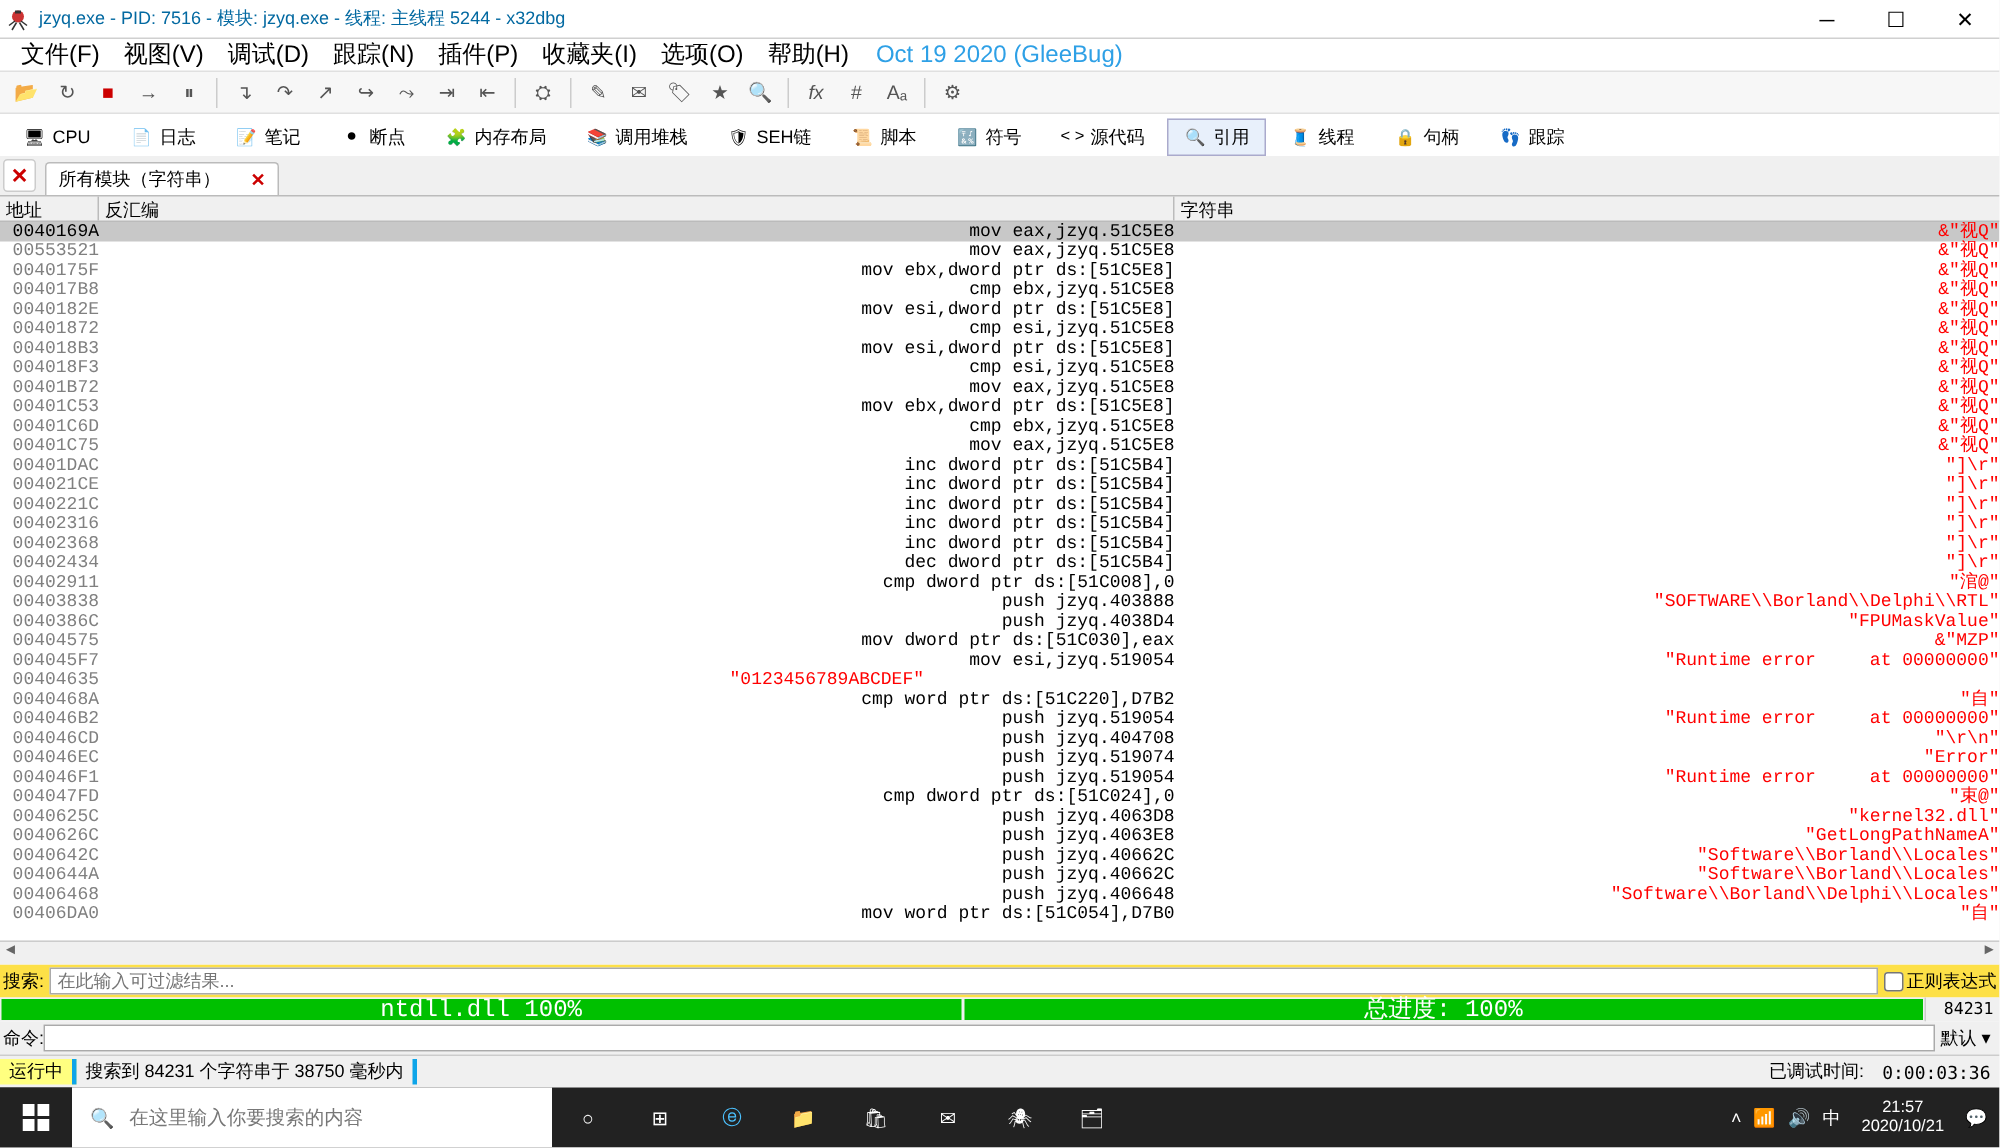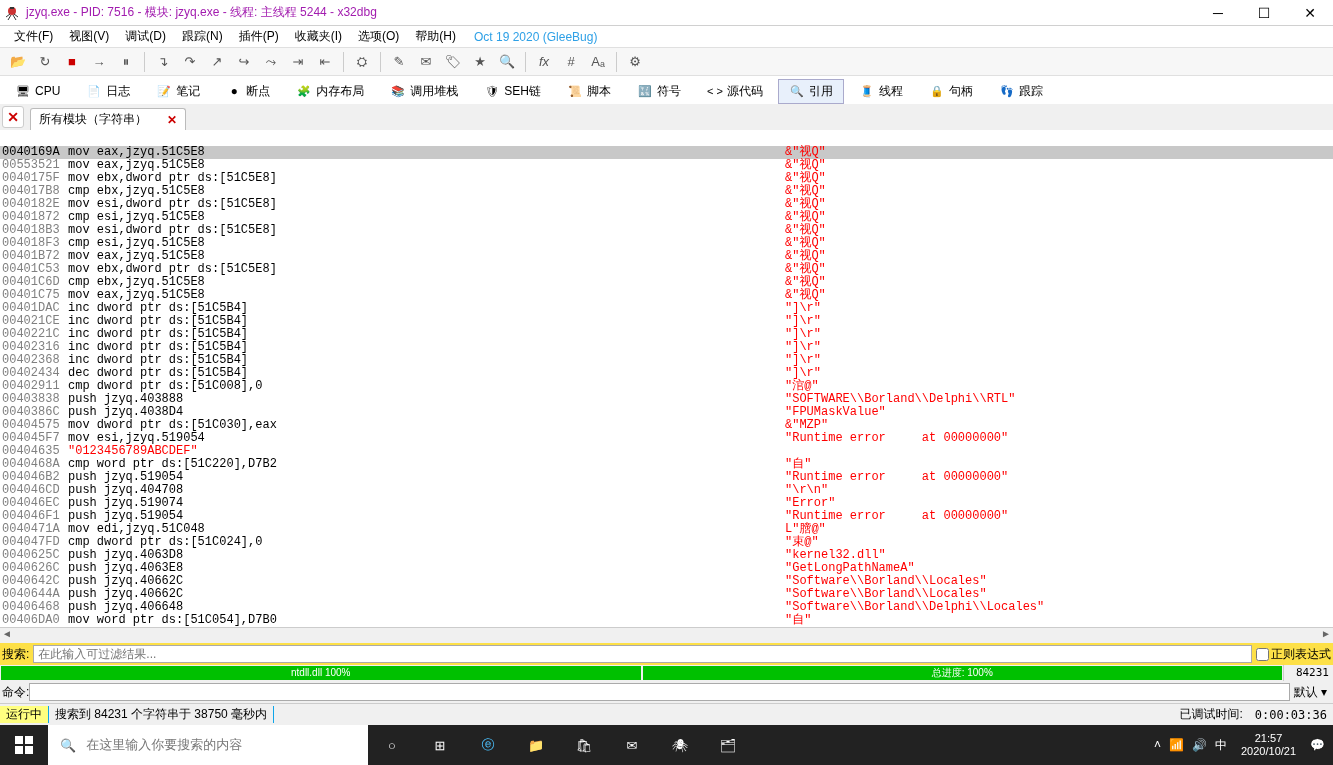--- a/index.html
+++ b/index.html
@@ -1,25 +1,25 @@
 <!DOCTYPE html>
 <html><head>
 <meta charset="utf-8">
 <style>
 * { margin:0; padding:0; box-sizing:border-box; }
 body { font-family:"Microsoft YaHei",Tahoma,Arial,sans-serif; font-size:12px; background:#f0f0f0; overflow:hidden; }
 .window { width:1333px; height:765px; background:#fff; display:flex; flex-direction:column; position:relative; }
 
 .titlebar { height:26px; background:#fff; display:flex; align-items:center; padding:0 0 0 4px; border-bottom:1px solid #d0d0d0; }
 .titlebar .appicon { width:16px; height:16px; margin-right:6px; }
-.titlebar .title { flex:1; font-size:12px; color:#a21caf; white-space:nowrap; }
+.titlebar .title { flex:1; font-size:12px; color:#0369a1; white-space:nowrap; }
 .winbtns { display:flex; align-items:stretch; height:100%;}
 .winbtn { width:46px; display:flex; align-items:center; justify-content:center; font-size:14px; color:#000; cursor:pointer; }
 
-.menubar { height:22px; background:#fff; display:flex; align-items:center; padding:0 6px; font-size:12px; border-bottom:1px solid #e0e0e0;text-align:center;}
+.menubar { height:22px; background:#fff; display:flex; align-items:center; padding:0 6px; font-size:16px; border-bottom:1px solid #e0e0e0;text-align:center;}
 .menubar .menuitem { padding:2px 8px; cursor:default; }
 .menubar .menudate { margin-left:10px; color:#2ea0e6; }
 
 .toolbar1 { height:28px; background:#f7f7f7; display:flex; align-items:center; padding:0 6px; gap:3px; border-bottom:1px solid #e0e0e0; }
 .tb1-sep { width:1px; height:20px; background:#ccc; margin:0 3px;}
 .tb1-btn { width:24px; height:22px; display:flex; align-items:center; justify-content:center; font-size:13px; border:1px solid transparent; border-radius:2px; cursor:pointer; color:#555; }
 
 .maintabs { height:28px; background:#fff; display:flex; align-items:center; padding:2px 4px 0 4px; gap:4px; }
 .mtab { display:flex; align-items:center; padding:3px 10px; font-size:12px; gap:4px; border:1px solid transparent; cursor:pointer; }
 .mtab.active { border:1px solid #aac; background:#e8f0fb; }
@@ -30,47 +30,47 @@
 .subtab { height:22px; display:flex; align-items:center; padding:0 8px; font-size:12px; background:#fff; border:1px solid #bbb; border-bottom:none; border-top-left-radius:3px; border-top-right-radius:3px; gap:16px;}
 .subtab .sclose { color:#c00; font-weight:bold; font-size:12px; margin-left:4px;}
 
 .datapane { flex:1; display:flex; flex-direction:column; background:#fff; min-height:0; }
 .dataheader { height:18px; display:flex; background:#f0f0f0; border-top:1px solid #bbb; border-bottom:1px solid #bbb; font-size:12px; }
 .dh-col { padding:1px 4px; border-right:1px solid #bbb; }
 .dh-addr { width:66px;}
 .dh-dis { flex:1; }
 .dh-str { width:550px; border-right:none;}
 .databody { flex:1; overflow:hidden; font-family:Consolas,"Courier New",monospace; font-size:12px; line-height:13px; position:relative; }
-.databody .rows { position:absolute; top:16px; left:0; right:0; }
+.databody .rows { position:absolute; top:0; left:0; right:0;text-align:right; }
 .drow { display:flex; height:13px; white-space:pre; }
 .drow.selected { background:#c8c8c8; }
 .dc-addr { width:66px; color:#808080; padding-left:2px;}
 .drow.selected .dc-addr { color:#000;}
 .dc-dis { flex:1; color:#000; padding-left:2px;}
 .dc-str { width:550px; color:#ff0000; padding-left:2px;}
 .scroll-h { height:16px; background:#f0f0f0; border-top:1px solid #ccc; position:relative;}
 .scroll-h::before{content:"◄";position:absolute;left:2px;top:0;font-size:10px;color:#666;}
 .scroll-h::after{content:"►";position:absolute;right:2px;top:0;font-size:10px;color:#666;}
 
 .searchrow { height:22px; display:flex; align-items:center; padding:0 2px; background:#fde047; gap:4px;}
 .searchrow .lbl { font-size:12px;}
 .searchrow input[type=text] { flex:1; height:18px; font-size:12px; padding:0 4px; border:1px solid #aaa; color:#999;}
 .searchrow .chk { display:flex; align-items:center; gap:2px; font-size:12px;}
 
 .progrow { height:16px; display:flex; background:#f0f0f0;}
-.progbar { flex:1; height:14px; margin:1px; background:#00c000; color:#fff; font-size:10px; text-align:center; line-height:14px; font-family:Liberation Sans, sans-serif; position:relative;}
+.progbar { flex:1; height:14px; margin:1px; background:#00c000; color:#fff; font-size:16px; text-align:center; line-height:14px; font-family:Liberation Mono, monospace; position:relative;}
 .progcount { width:50px; text-align:right; font-size:11px; font-family:Consolas,monospace; padding-right:4px; line-height:16px; border-left:1px solid #ccc;}
 
 .cmdrow { height:22px; display:flex; align-items:center; padding:0 2px; background:#f0f0f0; gap:0;}
 .cmdrow .lbl { font-size:12px;}
 .cmdrow input { flex:1; height:18px; font-size:12px; padding:0 4px; border:1px solid #aaa;}
 .cmdrow .def { font-size:12px; padding:0 4px;}
 
 .statusbar { height:22px; display:flex; align-items:center; background:#f0f0f0; border-top:1px solid #ccc; font-size:12px;}
-.statusbar .sseg { padding:0 6px; border-right:1px solid #0ea5e9;}
+.statusbar .sseg { padding:0 6px; border-right:3px solid #0ea5e9;}
 .statusbar .runtag { background:#ffff80; }
 .statusbar .spacer { flex:1;}
 .statusbar .timeseg { text-align:right; padding:0 6px;}
 
 .taskbar { height:40px; background:#222; display:flex; align-items:center; color:#fff; font-size:13px; }
 .taskbar .start { width:48px; height:40px; display:flex; align-items:center; justify-content:center; background:#222; }
 .taskbar .searchbox { flex:0 0 320px; height:40px; background:#fff; display:flex; align-items:center; color:#777; gap:10px; padding:0 12px;}
 .taskbar .tbtn { width:48px; height:40px; display:flex; align-items:center; justify-content:center;}
 .taskbar .tray { margin-left:auto; display:flex; align-items:center; gap:8px; padding:0 8px; font-size:12px;}
 .taskbar .tray .clock { text-align:center; font-size:11px; line-height:13px; padding:0 6px;}
@@ -204,20 +204,25 @@
 
   <div class="subtabs">
     <div class="subtab-close">✕</div>
     <div class="subtab">
       <span>所有模块（字符串）</span>
       <span class="sclose">✕</span>
     </div>
   </div>
 
   <div class="datapane">
+    <div class="dataheader">
+      <div class="dh-col dh-addr">地址</div>
+      <div class="dh-col dh-dis">反汇编</div>
+      <div class="dh-col dh-str">字符串</div>
+    </div>
     <div class="databody">
       <div class="rows" id="rows">
           <div class="drow selected"><span class="dc-addr">0040169A</span><span class="dc-dis">mov eax,jzyq.51C5E8</span><span class="dc-str">&amp;"视Q"</span></div>
           <div class="drow"><span class="dc-addr">00553521</span><span class="dc-dis">mov eax,jzyq.51C5E8</span><span class="dc-str">&amp;"视Q"</span></div>
           <div class="drow"><span class="dc-addr">0040175F</span><span class="dc-dis">mov ebx,dword ptr ds:[51C5E8]</span><span class="dc-str">&amp;"视Q"</span></div>
           <div class="drow"><span class="dc-addr">004017B8</span><span class="dc-dis">cmp ebx,jzyq.51C5E8</span><span class="dc-str">&amp;"视Q"</span></div>
           <div class="drow"><span class="dc-addr">0040182E</span><span class="dc-dis">mov esi,dword ptr ds:[51C5E8]</span><span class="dc-str">&amp;"视Q"</span></div>
           <div class="drow"><span class="dc-addr">00401872</span><span class="dc-dis">cmp esi,jzyq.51C5E8</span><span class="dc-str">&amp;"视Q"</span></div>
           <div class="drow"><span class="dc-addr">004018B3</span><span class="dc-dis">mov esi,dword ptr ds:[51C5E8]</span><span class="dc-str">&amp;"视Q"</span></div>
           <div class="drow"><span class="dc-addr">004018F3</span><span class="dc-dis">cmp esi,jzyq.51C5E8</span><span class="dc-str">&amp;"视Q"</span></div>
@@ -235,21 +240,20 @@
           <div class="drow"><span class="dc-addr">00403838</span><span class="dc-dis">push jzyq.403888</span><span class="dc-str">"SOFTWARE\\Borland\\Delphi\\RTL"</span></div>
           <div class="drow"><span class="dc-addr">0040386C</span><span class="dc-dis">push jzyq.4038D4</span><span class="dc-str">"FPUMaskValue"</span></div>
           <div class="drow"><span class="dc-addr">00404575</span><span class="dc-dis">mov dword ptr ds:[51C030],eax</span><span class="dc-str">&amp;"MZP"</span></div>
           <div class="drow"><span class="dc-addr">004045F7</span><span class="dc-dis">mov esi,jzyq.519054</span><span class="dc-str">"Runtime error     at 00000000"</span></div>
           <div class="drow"><span class="dc-addr">00404635</span><span class="dc-str">"0123456789ABCDEF"</span></div>
           <div class="drow"><span class="dc-addr">0040468A</span><span class="dc-dis">cmp word ptr ds:[51C220],D7B2</span><span class="dc-str">"自"</span></div>
           <div class="drow"><span class="dc-addr">004046B2</span><span class="dc-dis">push jzyq.519054</span><span class="dc-str">"Runtime error     at 00000000"</span></div>
           <div class="drow"><span class="dc-addr">004046CD</span><span class="dc-dis">push jzyq.404708</span><span class="dc-str">"\r\n"</span></div>
           <div class="drow"><span class="dc-addr">004046EC</span><span class="dc-dis">push jzyq.519074</span><span class="dc-str">"Error"</span></div>
           <div class="drow"><span class="dc-addr">004046F1</span><span class="dc-dis">push jzyq.519054</span><span class="dc-str">"Runtime error     at 00000000"</span></div>
-          <div class="drow"><span class="dc-addr">0040471A</span><span class="dc-dis">mov edi,jzyq.51C048</span><span class="dc-str">L"膪@"</span></div>
           <div class="drow"><span class="dc-addr">004047FD</span><span class="dc-dis">cmp dword ptr ds:[51C024],0</span><span class="dc-str">"束@"</span></div>
           <div class="drow"><span class="dc-addr">0040625C</span><span class="dc-dis">push jzyq.4063D8</span><span class="dc-str">"kernel32.dll"</span></div>
           <div class="drow"><span class="dc-addr">0040626C</span><span class="dc-dis">push jzyq.4063E8</span><span class="dc-str">"GetLongPathNameA"</span></div>
           <div class="drow"><span class="dc-addr">0040642C</span><span class="dc-dis">push jzyq.40662C</span><span class="dc-str">"Software\\Borland\\Locales"</span></div>
           <div class="drow"><span class="dc-addr">0040644A</span><span class="dc-dis">push jzyq.40662C</span><span class="dc-str">"Software\\Borland\\Locales"</span></div>
           <div class="drow"><span class="dc-addr">00406468</span><span class="dc-dis">push jzyq.406648</span><span class="dc-str">"Software\\Borland\\Delphi\\Locales"</span></div>
           <div class="drow"><span class="dc-addr">00406DA0</span><span class="dc-dis">mov word ptr ds:[51C054],D7B0</span><span class="dc-str">"自"</span></div>
         </div>
     </div>
     <div class="scroll-h"></div>

